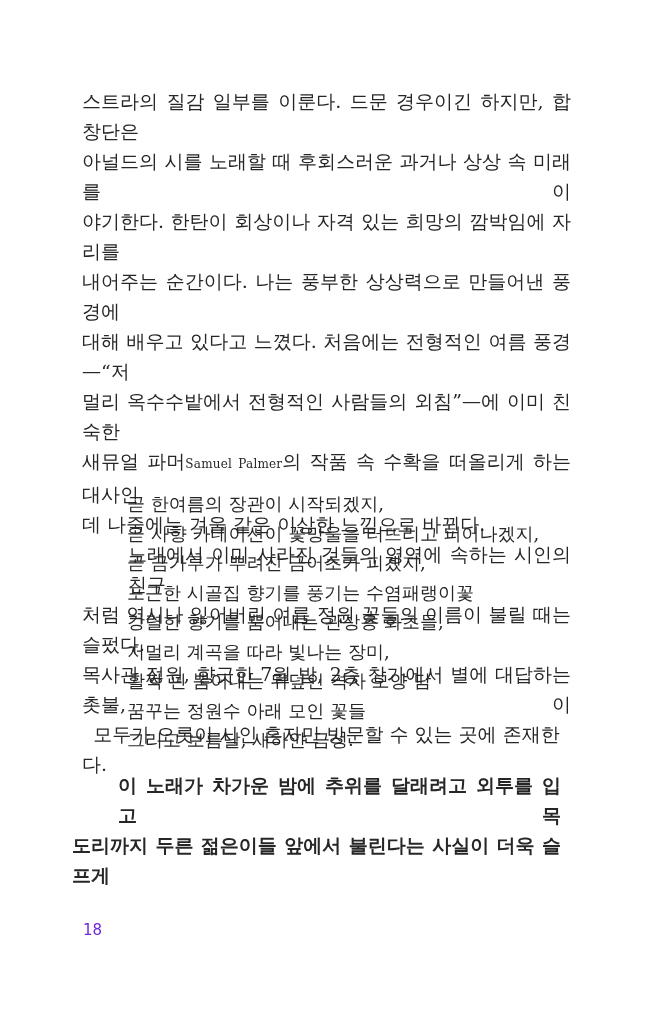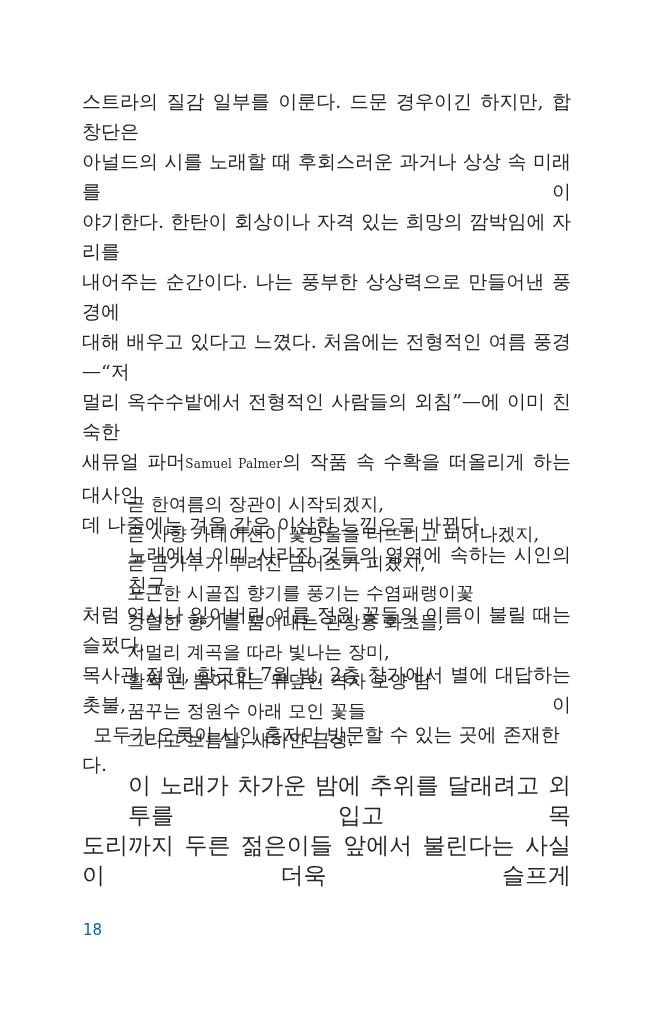--- a/index.html
+++ b/index.html
@@ -16,25 +16,26 @@
   .block-main {
     position: absolute;
     left: 82px;
     top: 86px;
     width: 489px;
     font-size: 19px;
     line-height: 30px;
   }
   .block-final {
     position: absolute;
-    left: 82px;
+    left: 72px;
     top: 770px;
     width: 489px;
-    font-size: 23px;
+    font-size: 19px;
     line-height: 30px;
+    font-weight: bold;
   }
   .block-poem {
     position: absolute;
     left: 127px;
     top: 489px;
     width: 444px;
     font-size: 18px;
     line-height: 29.5px;
   }
   .line {
@@ -55,21 +56,21 @@
   }
   .latin {
     font-size: 12px;
     letter-spacing: 0.2px;
   }
   .page-number {
     position: absolute;
     left: 83px;
     top: 921px;
     font-size: 15px;
-    color: #0369a1;
+    color: #6d28d9;
     font-family: "DejaVu Sans", "Liberation Sans", sans-serif;
   }
 </style>
 </head>
 <body>
 
 <div class="page">
 
   <div class="block-main">
 

